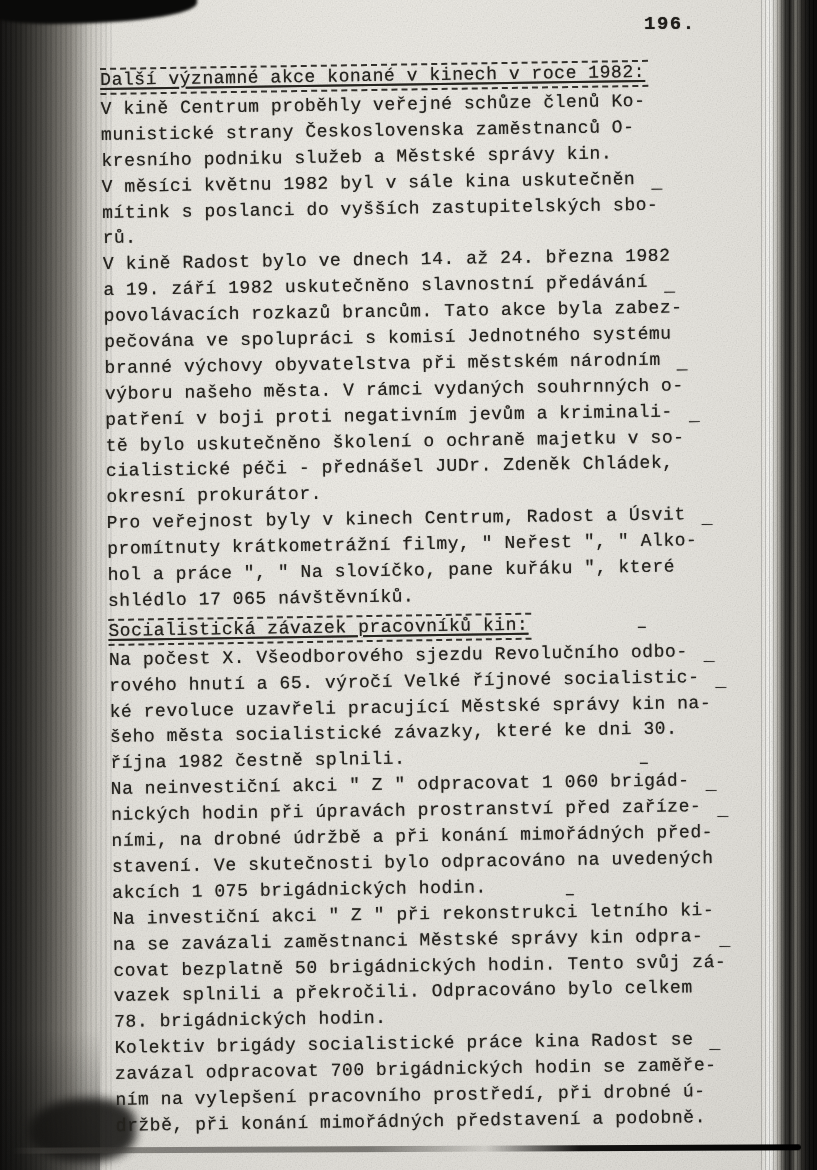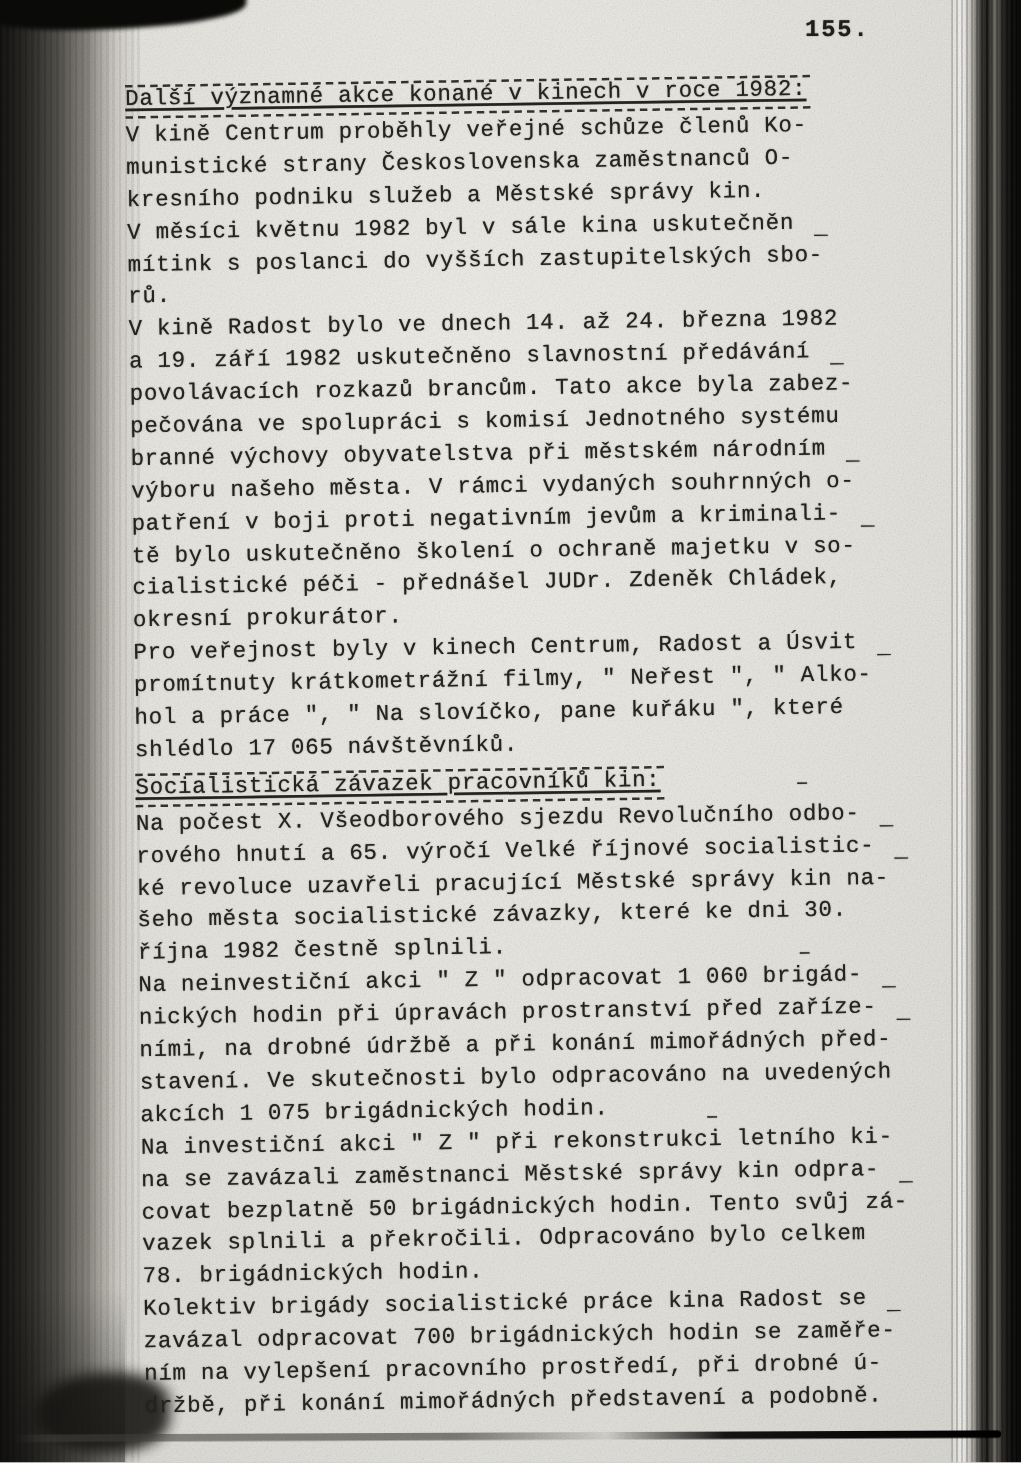--- a/index.html
+++ b/index.html
@@ -80,21 +80,21 @@
   <div class="gutter-texture"></div>
   <div class="corner-blob"></div>
   <div class="gutter-bottom"></div>
   <div class="bottom-left-blob"></div>
 
   <div class="right-edge"></div>
   <div class="right-edge-streaks"></div>
 
   <div class="bottom-line"></div>
 
-  <div class="page-number">155.</div>
+  <div class="page-number">196.</div>
 
   <div class="text-block">
       <div class="row heading-row"><span class="heading">Další významné akce konané v kinech v roce 1982:</span></div>
       <div class="row line-row"><span class="line">V kině Centrum proběhly veřejné schůze členů Ko-</span></div>
       <div class="row line-row"><span class="line">munistické strany Československa zaměstnanců O-</span></div>
       <div class="row line-row"><span class="line">kresního podniku služeb a Městské správy kin.</span></div>
       <div class="row line-row"><span class="line">V měsíci květnu 1982 byl v sále kina uskutečněn</span><span class="mark mark-inline">_</span></div>
       <div class="row line-row"><span class="line">mítink s poslanci do vyšších zastupitelských sbo-</span></div>
       <div class="row line-row"><span class="line">rů.</span></div>
       <div class="row line-row"><span class="line">V kině Radost bylo ve dnech 14. až 24. března 1982</span></div>

